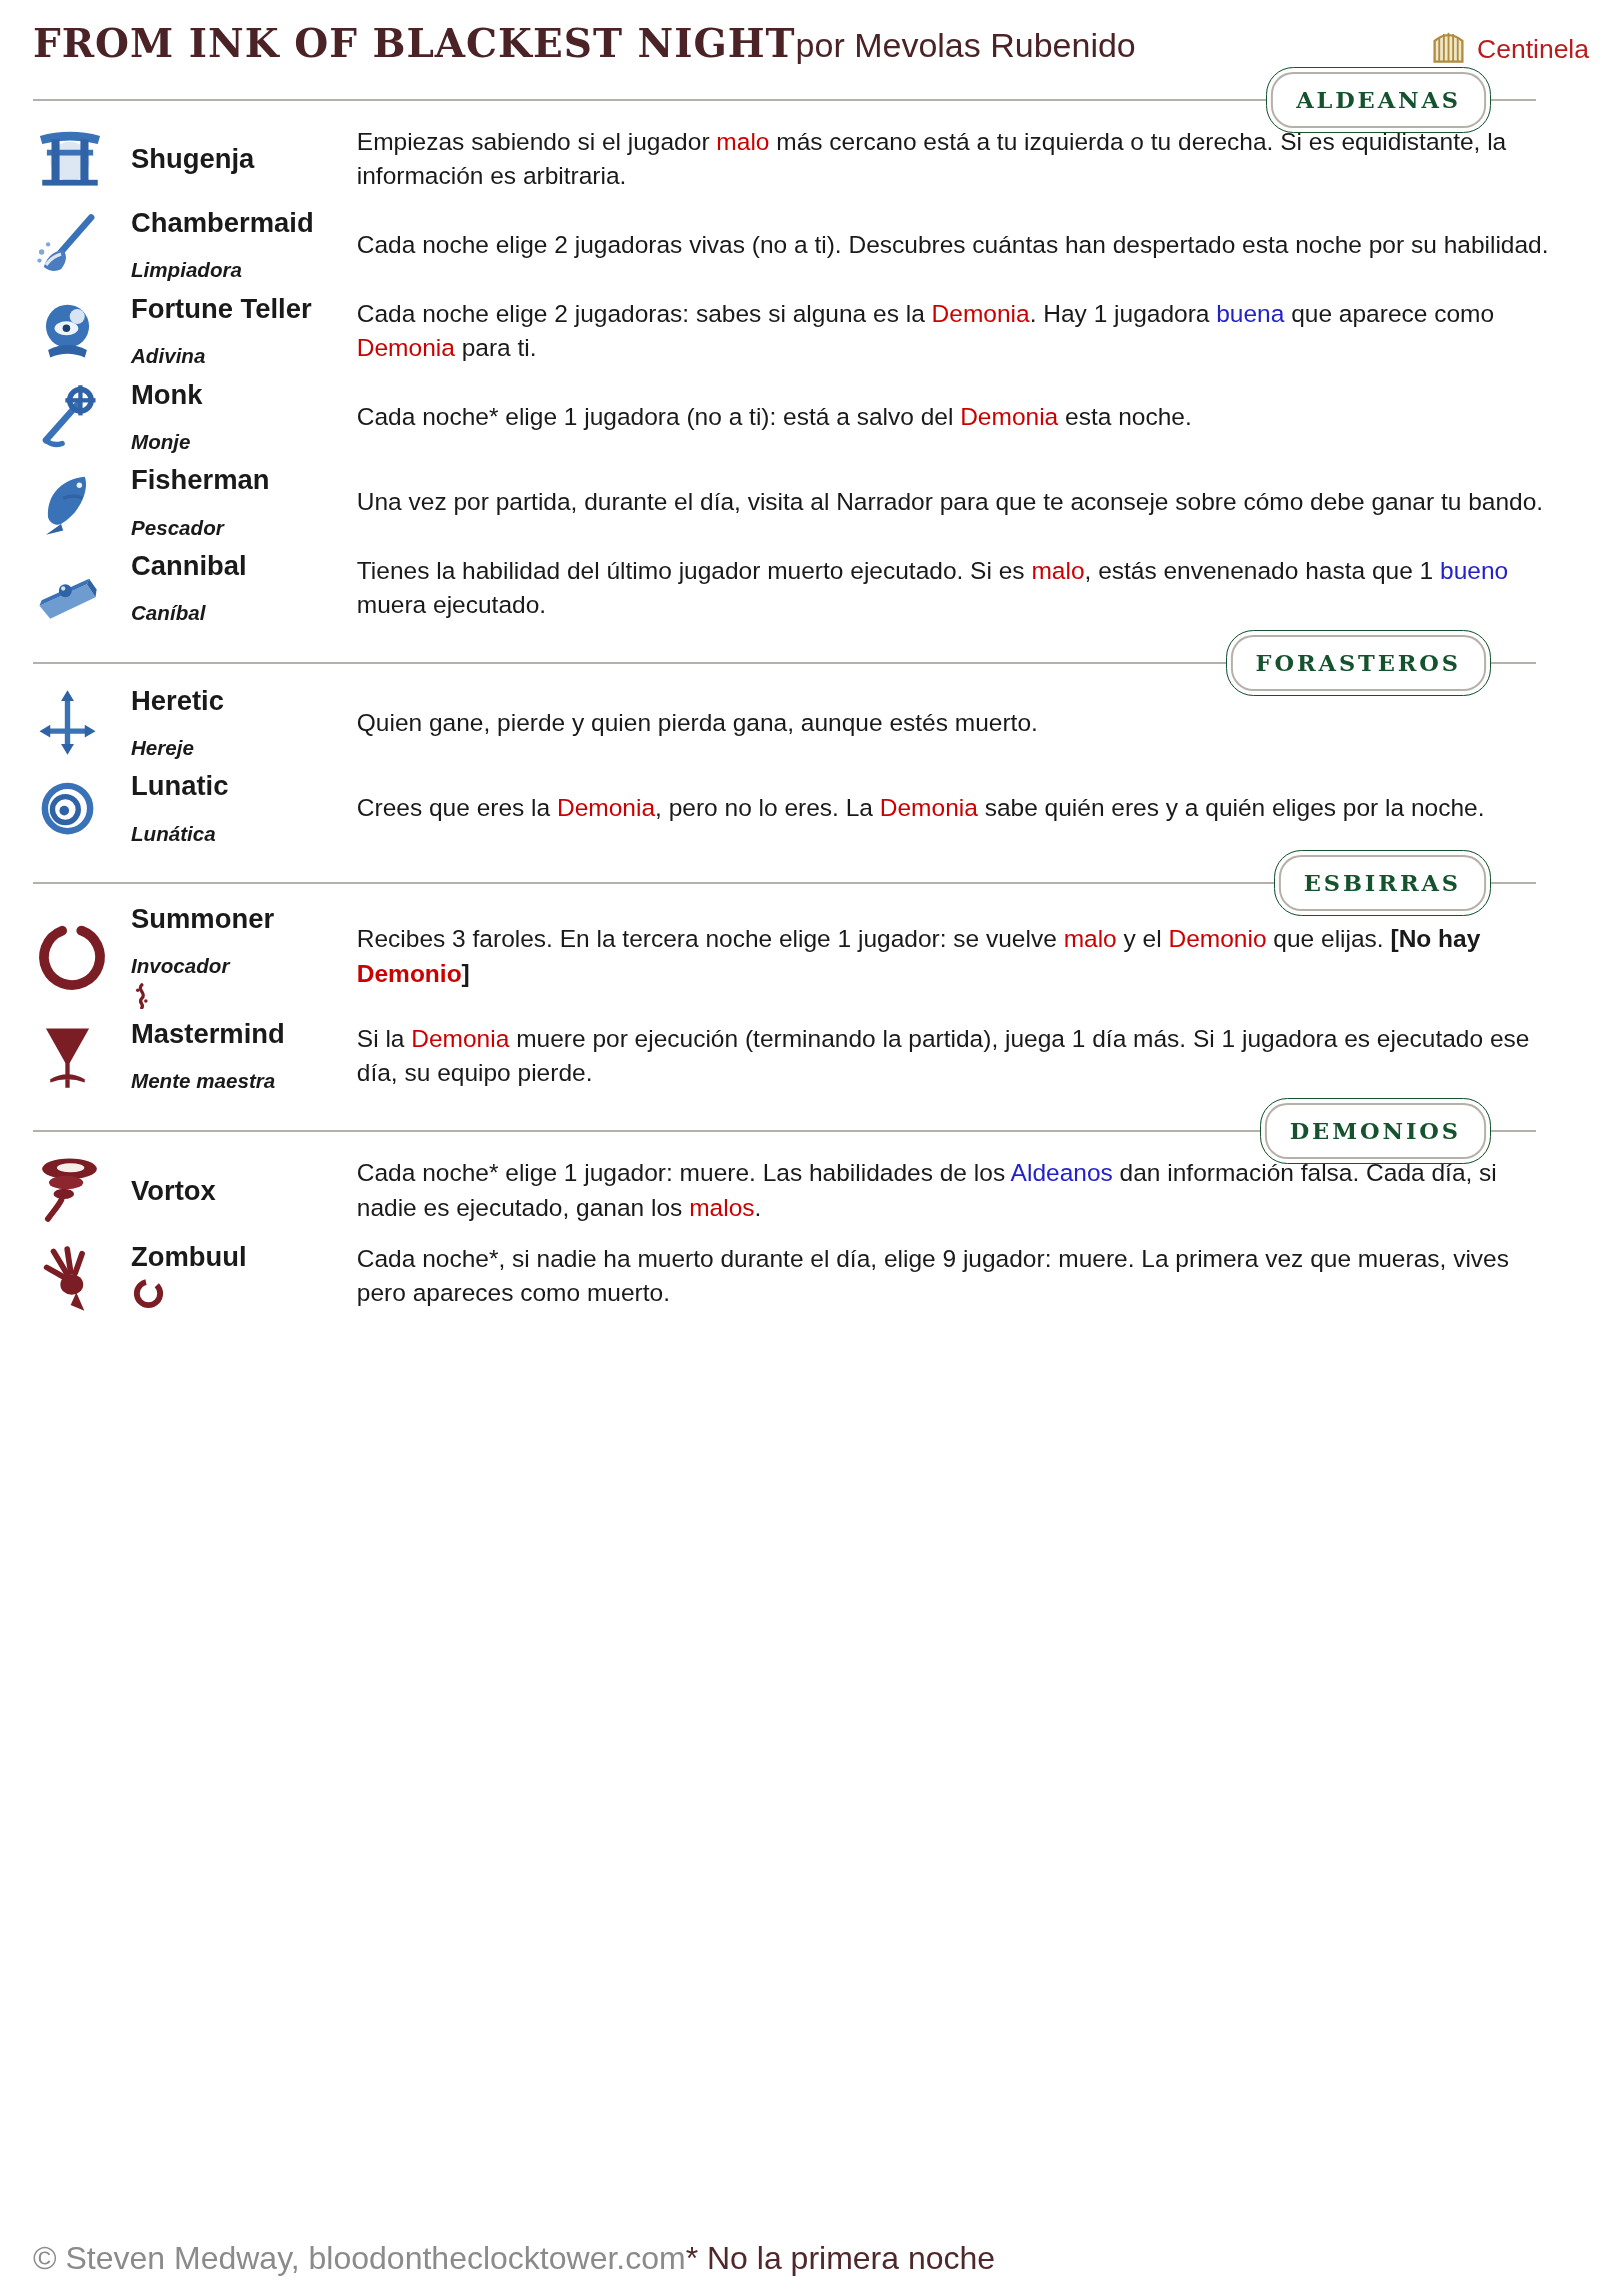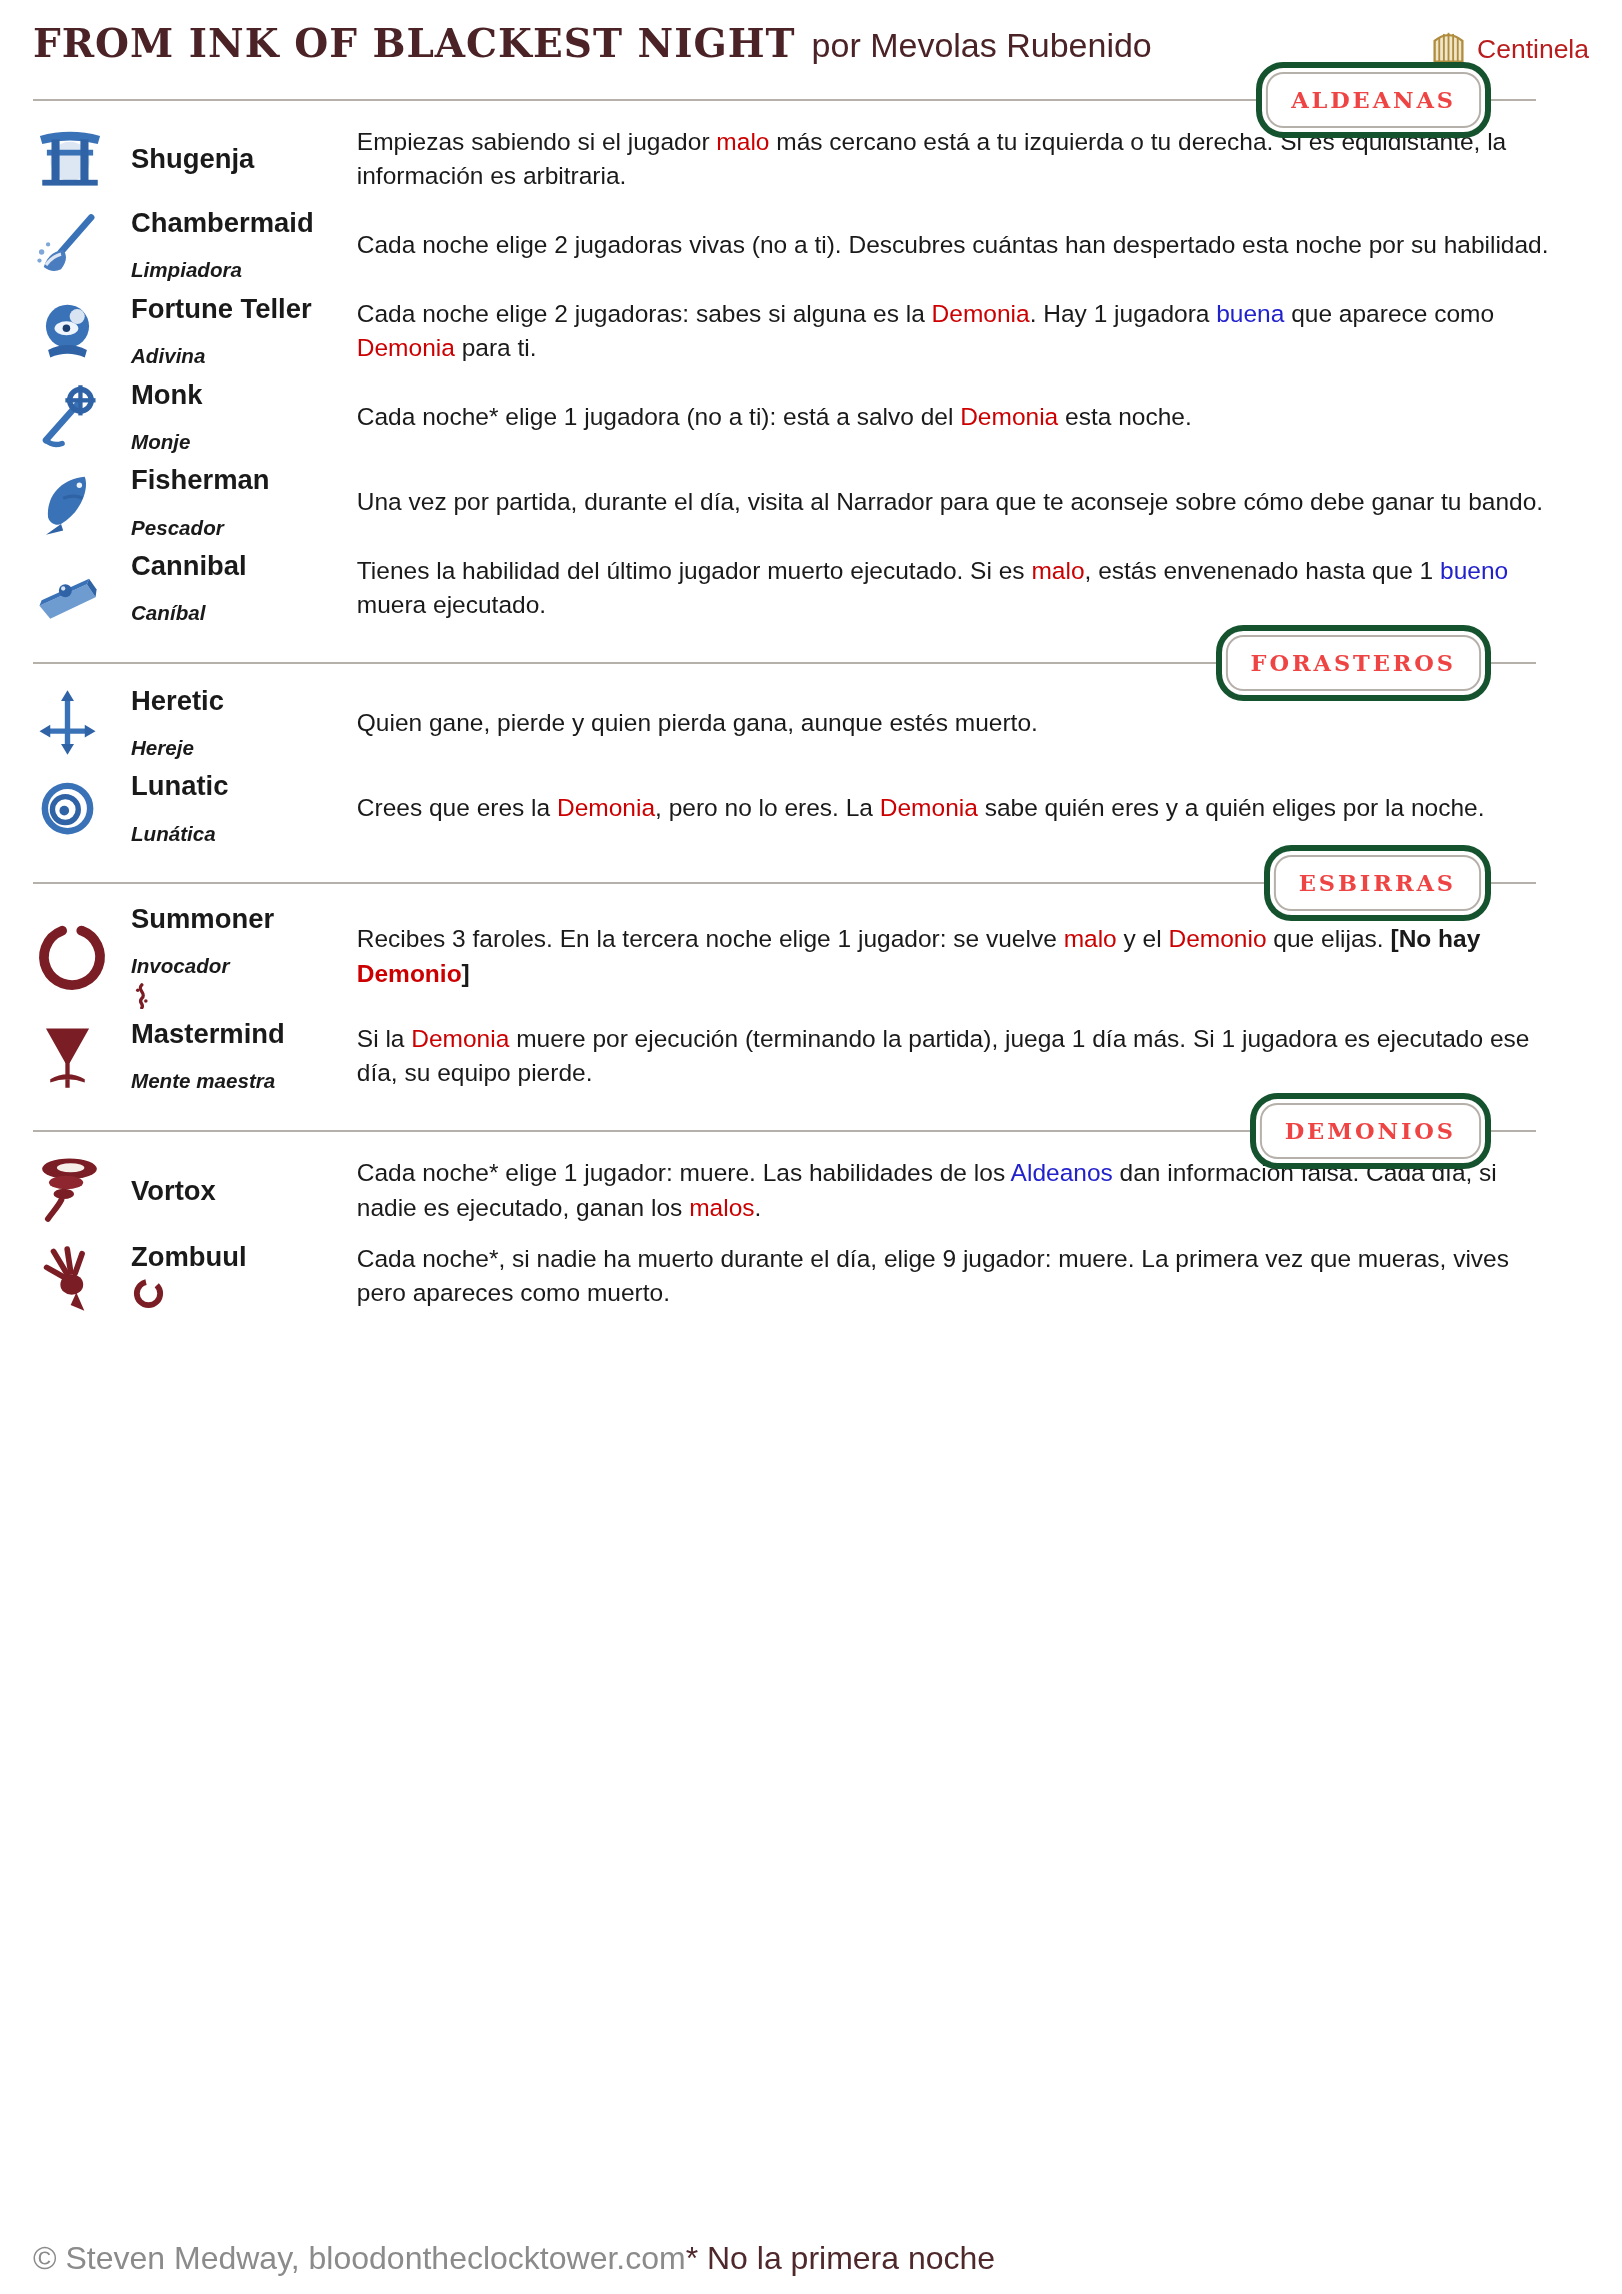--- a/index.html
+++ b/index.html
@@ -9,21 +9,21 @@
     background:#ffffff;
     font-family:"Liberation Sans",sans-serif;
     color:#1a1a1a;
     overflow:hidden;
   }
   
   .hdr{
     display:flex;justify-content:space-between;align-items:flex-start;
     padding:19.6px 33px 0 33px;
   }
-  .title-block{display:flex;align-items:baseline;gap:16px;}
+  .title-block{display:flex;align-items:baseline;gap:0;}
   .script-title{
     font-family:"DejaVu Serif",serif;
     font-weight:bold;font-size:39px;letter-spacing:1px;
     color:var(--maroon);margin:0;white-space:nowrap;
   }
   .script-author{
     font-family:Liberation Sans, sans-serif;
     font-size:34px;color:var(--maroon);white-space:nowrap;
   }
   .sentinel{
@@ -32,25 +32,25 @@
   }
   
   .divider{
     position:relative;height:2px;background:#b6b0aa;
     margin:31px 86px 15.7px 0;
   }
   .divider.first{margin-top:27.4px;}
   .badge{
     position:absolute;right:45px;top:50%;transform:translateY(-50%);
     background:#ffffff;
-    border:6px solid #14532d;border-radius:27.4px;
+    border:1px solid #14532d;border-radius:27.4px;
     box-shadow:inset 0 0 0 3.9px #ffffff, inset 0 0 0 5.9px #b6b0aa;
     padding:19px 29px;
     font-family:"DejaVu Serif",serif;font-weight:bold;
-    font-size:22.5px;letter-spacing:2.9px;color:#ef4444;
+    font-size:22.5px;letter-spacing:2.9px;color:#14532d;
     white-space:nowrap;
   }
   
   .rows{padding:0 0 0 33px;}
   .row{display:flex;align-items:center;min-height:78px;padding:3.9px 0;}
   .icon-cell{flex:0 0 98px;display:flex;align-items:center;}
   .name-cell{flex:0 0 218px;padding-right:7.8px;}
   .char-name{font-weight:bold;font-size:27.4px;line-height:1.1;}
   .char-subtitle{font-style:italic;font-size:20.6px;margin-top:20px;font-weight:bold;}
   .extra-icon{margin-top:3.9px;line-height:0;}

